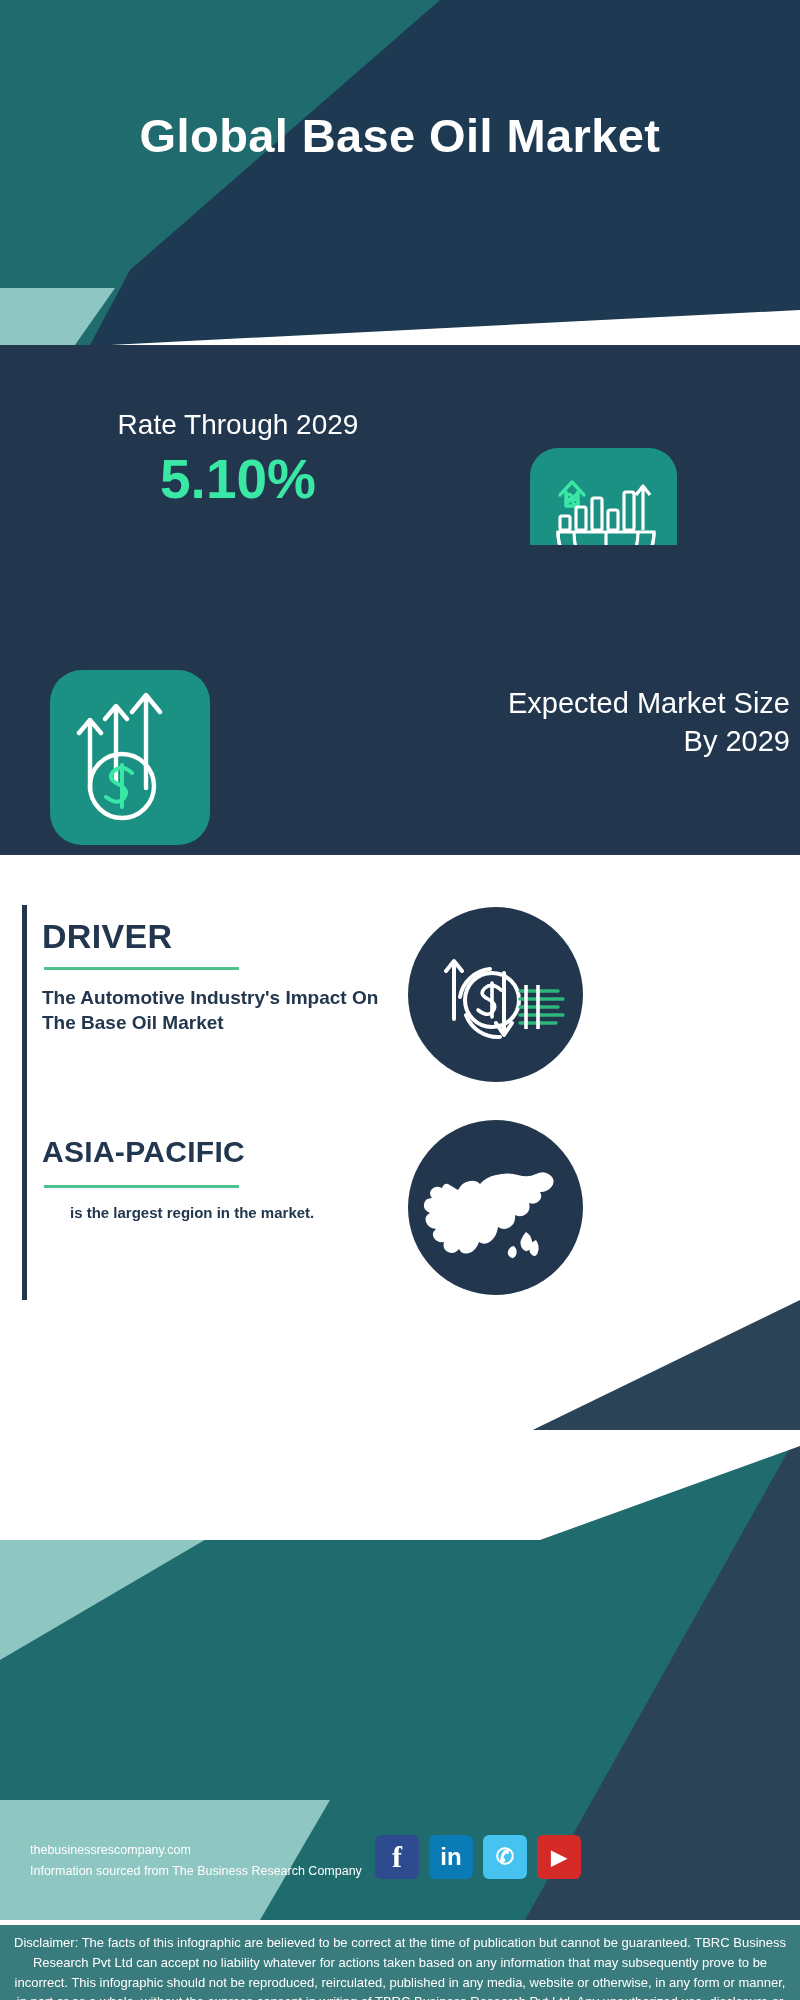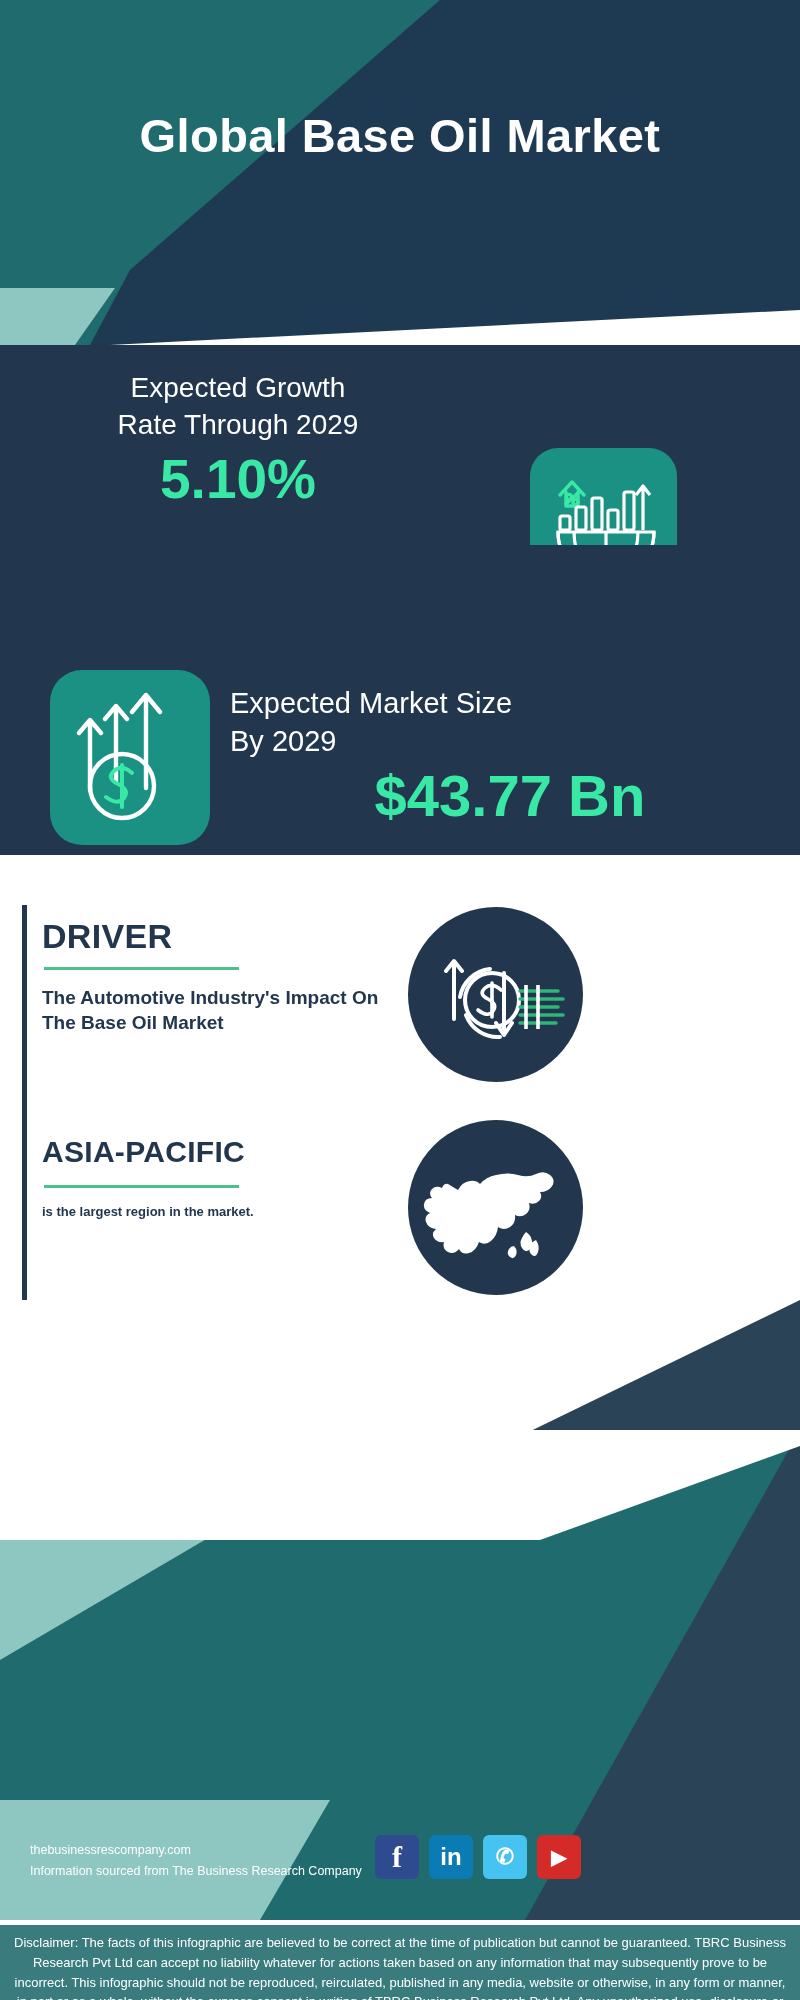--- a/index.html
+++ b/index.html
@@ -78,21 +78,21 @@
   .skyline {
     position:absolute; left:0; top:0; width:800px; height:130px;
   }
   .skyline svg { display:block; width:800px; height:130px; }
   .icon-box-market {
     position:absolute; left:50px; top:125px; width:160px; height:175px;
     background:#1b9183; border-radius:32px;
   }
   .market-label {
     position:absolute; left:230px; top:140px; width:560px;
-    text-align:left; color:#ffffff; font-size:29px; line-height:1.3;
+    text-align:right; color:#ffffff; font-size:29px; line-height:1.3;
   }
   .market-value {
     position:absolute; left:230px; top:222px; width:560px;
     text-align:center; color:#3ae8a6; font-size:58px; font-weight:bold;
     line-height:1;
   }
 
   
   .cards { position:absolute; left:0; top:855px; width:800px; height:460px; background:#fff; }
   .card { position:absolute; left:22px; width:760px; }
@@ -120,21 +120,21 @@
   #card1 .ctitle { top:12px; font-size:34px; }
   #card1 .uline { top:62px; width:195px; }
   #card1 .ctext { top:80px; font-size:19px; width:340px; }
   #card1 .circle-icon { left:386px; top:2px; width:175px; height:175px; }
 
   
   #card2 { top:270px; height:190px; }
   #card2 .bar { height:190px; }
   #card2 .ctitle { top:10px; font-size:30px; }
   #card2 .uline { top:60px; width:195px; }
-  #card2 .ctext { top:78px; font-size:13px; width:340px; }
+  #card2 .ctext { top:78px; font-size:15px; width:340px;margin-left:28px; }
   #card2 .circle-icon { left:386px; top:-5px; width:175px; height:175px; }
 
   
   .bottomwedge {
     position:absolute; left:0; top:1300px; width:800px; height:180px;
     overflow:hidden; background:#ffffff;
   }
   .bottomwedge .darkdiag {
     position:absolute; left:0; top:0; width:800px; height:180px;
     background:#2b4356;
@@ -204,21 +204,21 @@
   </div>
 
   <div class="subheader">
     <div class="tealwedge2"></div>
     <div class="whitecut"></div>
     <div class="lightteal"></div>
   </div>
 
   <div class="growth">
     <div class="growth-label">
-      <span>Expected Growth</span><br>
+      <br>
       <span>Rate Through 2029</span>
     </div>
     <div class="growth-value">5.10%</div>
 
     <div class="icon-box-growth">
       <svg viewBox="0 0 147 147" width="147" height="147" aria-hidden="true">
         <g fill="none" stroke="#3ae8a6" stroke-width="3.4" stroke-linecap="round" stroke-linejoin="round">
           <path d="M30 47 L42 34 L54 47 M36 44 V58 H48 V44"></path>
           <circle cx="39" cy="49" r="2.6"></circle>
           <circle cx="45.5" cy="54" r="2.6"></circle>
@@ -265,21 +265,20 @@
           <path d="M72 95 V137"></path>
           <path d="M82 103 q-10 -9 -18 -2 q-8 7 4 13 q12 6 6 14 q-6 8 -18 -1"></path>
         </g>
       </svg>
     </div>
 
     <div class="market-label">
       <span>Expected Market Size</span><br>
       <span>By 2029</span>
     </div>
-    <div class="market-value">$43.77 Bn</div>
   </div>
 
   <div class="cards">
 
     <div class="card" id="card1">
       <div class="bar"></div>
       <div class="ctitle">DRIVER</div>
       <div class="uline"></div>
       <div class="ctext">The Automotive Industry's Impact On The Base Oil Market</div>
       <div class="circle-icon">

